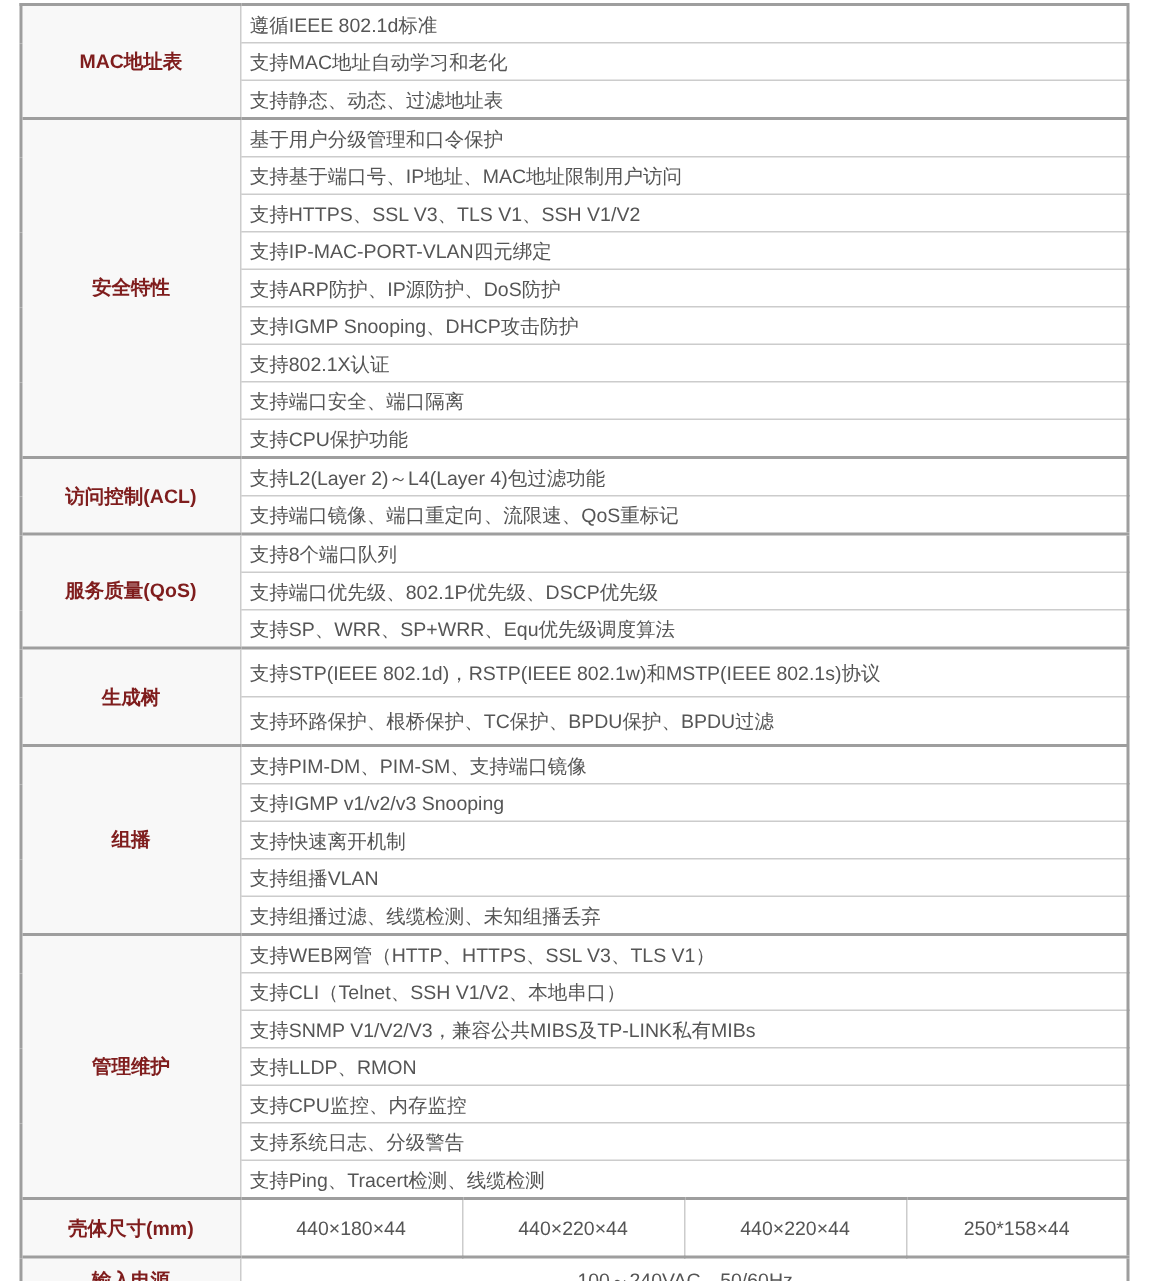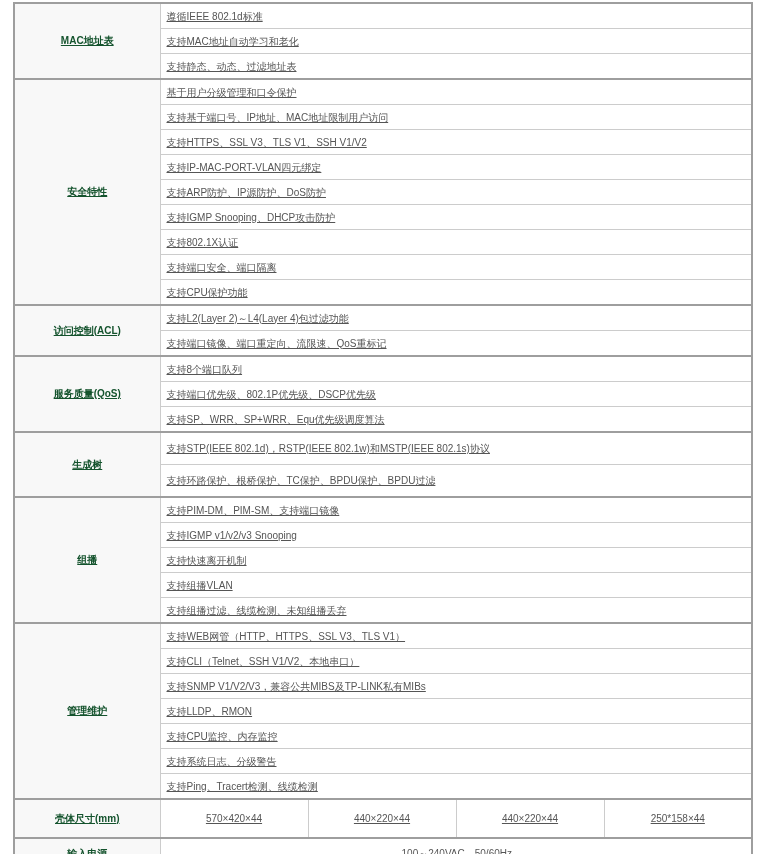--- a/index.html
+++ b/index.html
@@ -11,32 +11,31 @@
   table.spec {
     border-collapse:collapse;
     table-layout:fixed;
     width:740px;
     border:2px solid #9e9e9e;
   }
   col.c-cat { width:146px; }
   col.c-sub { width:148px; }
   td {
     border:1px solid #cccccc;
-    font-size:10px;
+    font-size:13px;
     color:#555555;
     height:21px;
     line-height:16px;
     padding:0;
     overflow:hidden;
     white-space:nowrap;
-    text-decoration:underline;
   }
   td.cat {
     background:#f8f8f8;
-    color:#14532d;
+    color:#7f1d1d;
     font-weight:bold;
     text-align:center;
     border-left:2px solid #9e9e9e;
   }
   td.val { padding:2px 4px 1px 6px; text-align:left; background:#ffffff; }
   tr.gs > td { border-top:2px solid #9e9e9e; }
   tr.tall > td { height:28px;margin-left:27px; }
   tr.size-row > td { height:33px; }
   tr.size-row td.val { text-align:center; padding:2px 2px; }
   tr.power-row > td { height:26px; }
@@ -158,21 +157,21 @@
         </tr>
       <tr>
           <td class="val" colspan="4">支持系统日志、分级警告</td>
         </tr>
       <tr>
           <td class="val" colspan="4">支持Ping、Tracert检测、线缆检测</td>
         </tr>
 
       <tr class="gs size-row">
         <td class="cat">壳体尺寸(mm)</td>
-        <td class="val">570×420×44</td>
+        <td class="val">440×180×44</td>
         <td class="val">440×220×44</td>
         <td class="val">440×220×44</td>
         <td class="val">250*158×44</td>
       </tr>
 
       <tr class="gs power-row">
         <td class="cat">输入电源</td>
         <td class="val" colspan="4">100～240VAC，50/60Hz</td>
       </tr>
 

